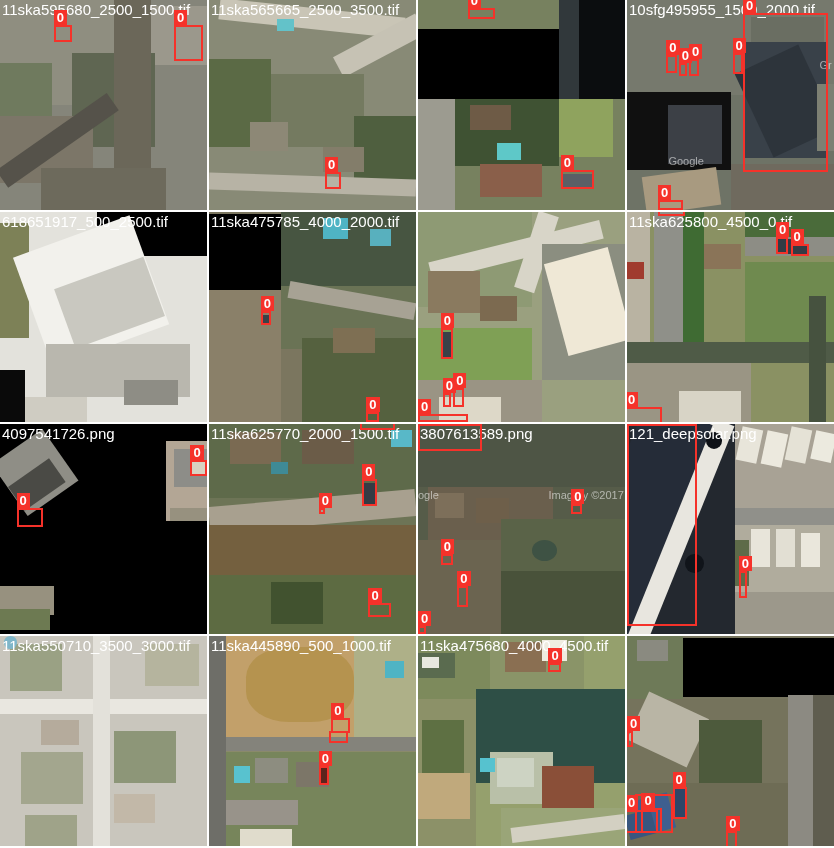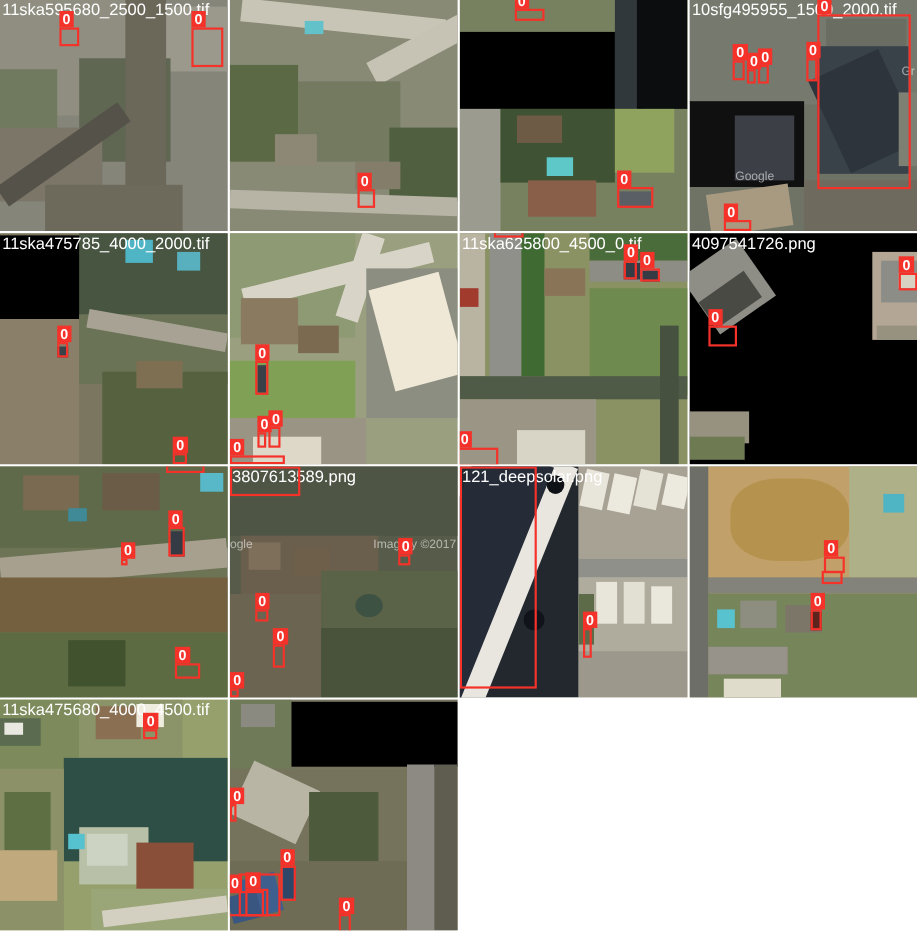--- a/index.html
+++ b/index.html
@@ -45,20 +45,21 @@
       <div class="patch" style="left: -5%; top: 62%; width: 65%; height: 10%; background: rgb(85, 82, 74); transform: rotate(-35deg);"></div>
       <div class="patch" style="left: 20%; top: 80%; width: 60%; height: 20%; background: rgb(109, 106, 92);"></div>
       <div class="bbox" style="left: 26%; top: 12%; width: 9%; height: 8%; border-color: rgb(245, 50, 42);">
         <span class="bbox-label" style="background: rgb(245, 50, 42); color: rgb(255, 255, 255);">0</span>
       </div>
       <div class="bbox" style="left: 84%; top: 12%; width: 14%; height: 17%; border-color: rgb(245, 50, 42);">
         <span class="bbox-label" style="background: rgb(245, 50, 42); color: rgb(255, 255, 255);">0</span>
       </div>
     </div>
   <div class="tile" style="background: rgb(136, 138, 118);">
+      <span class="fname">11ska565665_2500_3500.tif</span>
       <div class="patch" style="left: 5%; top: 4%; width: 90%; height: 10%; background: rgb(201, 197, 182); transform: rotate(6deg);"></div>
       <div class="patch" style="left: 60%; top: 16%; width: 45%; height: 11%; background: rgb(198, 194, 180); transform: rotate(-28deg);"></div>
       <div class="patch" style="left: 0%; top: 28%; width: 30%; height: 42%; background: rgb(91, 106, 69);"></div>
       <div class="patch" style="left: 30%; top: 35%; width: 45%; height: 35%; background: rgb(116, 122, 96);"></div>
       <div class="patch" style="left: 70%; top: 55%; width: 30%; height: 32%; background: rgb(79, 95, 63);"></div>
       <div class="patch" style="left: 33%; top: 9%; width: 8%; height: 6%; background: rgb(99, 194, 201);"></div>
       <div class="patch" style="left: 20%; top: 58%; width: 18%; height: 14%; background: rgb(141, 136, 118);"></div>
       <div class="patch" style="left: 55%; top: 70%; width: 20%; height: 12%; background: rgb(131, 125, 106);"></div>
       <div class="patch" style="left: 0%; top: 84%; width: 100%; height: 8%; background: rgb(183, 179, 165); transform: rotate(2deg);"></div>
       <div class="bbox" style="left: 56%; top: 82%; width: 8%; height: 8%; border-color: rgb(245, 50, 42);">
@@ -107,20 +108,31 @@
       </div>
       <div class="bbox" style="left: 30%; top: 28%; width: 5%; height: 8%; border-color: rgb(245, 50, 42);">
         <span class="bbox-label" style="background: rgb(245, 50, 42); color: rgb(255, 255, 255);">0</span>
       </div>
       <div class="bbox" style="left: 51%; top: 25%; width: 5%; height: 10%; border-color: rgb(245, 50, 42);">
         <span class="bbox-label" style="background: rgb(245, 50, 42); color: rgb(255, 255, 255);">0</span>
       </div>
       <div class="bbox" style="left: 15%; top: 95%; width: 12%; height: 5%; border-color: rgb(245, 50, 42);">
         <span class="bbox-label" style="background: rgb(245, 50, 42); color: rgb(255, 255, 255);">0</span>
       </div>
+    </div>
+  <div class="tile" style="background: rgb(227, 226, 220);">
+      <span class="fname">618651917_500_2500.tif</span>
+      <div class="patch" style="left: 47%; top: 0%; width: 53%; height: 21%; background: rgb(0, 0, 0);"></div>
+      <div class="patch" style="left: 0%; top: 5%; width: 14%; height: 55%; background: rgb(125, 129, 87);"></div>
+      <div class="patch" style="left: 14%; top: 10%; width: 60%; height: 55%; background: rgb(242, 241, 236); transform: rotate(-20deg);"></div>
+      <div class="patch" style="left: 30%; top: 28%; width: 46%; height: 30%; background: rgb(201, 200, 192); transform: rotate(-20deg);"></div>
+      <div class="patch" style="left: 22%; top: 63%; width: 70%; height: 25%; background: rgb(185, 183, 174);"></div>
+      <div class="patch" style="left: 60%; top: 80%; width: 26%; height: 12%; background: rgb(142, 141, 133);"></div>
+      <div class="patch" style="left: 0%; top: 75%; width: 12%; height: 25%; background: rgb(10, 10, 10);"></div>
+      <div class="patch" style="left: 12%; top: 88%; width: 30%; height: 12%; background: rgb(207, 204, 194);"></div>
     </div>
   <div class="tile" style="background: rgb(123, 118, 95);">
       <span class="fname">11ska475785_4000_2000.tif</span>
       <div class="patch" style="left: 35%; top: 0%; width: 65%; height: 35%; background: rgb(71, 85, 65);"></div>
       <div class="patch" style="left: 55%; top: 3%; width: 12%; height: 10%; background: rgb(79, 180, 196);"></div>
       <div class="patch" style="left: 78%; top: 8%; width: 10%; height: 8%; background: rgb(88, 176, 190);"></div>
       <div class="patch" style="left: 0%; top: 1%; width: 35%; height: 36%; background: rgb(0, 0, 0);"></div>
       <div class="patch" style="left: 0%; top: 37%; width: 35%; height: 63%; background: rgb(138, 128, 105);"></div>
       <div class="patch" style="left: 35%; top: 35%; width: 65%; height: 30%; background: rgb(106, 115, 85);"></div>
       <div class="patch" style="left: 38%; top: 38%; width: 62%; height: 8%; background: rgb(167, 162, 148); transform: rotate(10deg);"></div>
@@ -197,20 +209,21 @@
       <div class="patch" style="left: 0%; top: 77%; width: 26%; height: 14%; background: rgb(151, 145, 127);"></div>
       <div class="patch" style="left: 0%; top: 88%; width: 24%; height: 10%; background: rgb(109, 122, 82);"></div>
       <div class="bbox" style="left: 8%; top: 40%; width: 13%; height: 9%; border-color: rgb(245, 50, 42);">
         <span class="bbox-label" style="background: rgb(245, 50, 42); color: rgb(255, 255, 255);">0</span>
       </div>
       <div class="bbox" style="left: 92%; top: 17%; width: 8%; height: 8%; border-color: rgb(245, 50, 42);">
         <span class="bbox-label" style="background: rgb(245, 50, 42); color: rgb(255, 255, 255);">0</span>
       </div>
     </div>
   <div class="tile" style="background: rgb(109, 116, 86);">
+      <span class="fname">11ska625770_2000_1500.tif</span>
       <div class="patch" style="left: 0%; top: 0%; width: 100%; height: 35%; background: rgb(94, 106, 74);"></div>
       <div class="patch" style="left: 10%; top: 4%; width: 25%; height: 15%; background: rgb(122, 106, 82);"></div>
       <div class="patch" style="left: 45%; top: 3%; width: 25%; height: 16%; background: rgb(107, 92, 72);"></div>
       <div class="patch" style="left: 88%; top: 3%; width: 10%; height: 8%; background: rgb(88, 184, 200);"></div>
       <div class="patch" style="left: 30%; top: 18%; width: 8%; height: 6%; background: rgb(63, 138, 150);"></div>
       <div class="patch" style="left: 0%; top: 35%; width: 100%; height: 13%; background: rgb(168, 160, 143); transform: rotate(-5deg);"></div>
       <div class="patch" style="left: 0%; top: 48%; width: 100%; height: 24%; background: rgb(116, 96, 63);"></div>
       <div class="patch" style="left: 0%; top: 72%; width: 100%; height: 28%; background: rgb(93, 107, 66);"></div>
       <div class="patch" style="left: 30%; top: 75%; width: 25%; height: 20%; background: rgb(65, 82, 47);"></div>
       <div class="patch" style="left: 75%; top: 28%; width: 6%; height: 11%; background: rgb(52, 59, 68);"></div>
@@ -268,21 +281,35 @@
       <div class="patch" style="left: 60%; top: 50%; width: 9%; height: 18%; background: rgb(232, 229, 218);"></div>
       <div class="patch" style="left: 72%; top: 50%; width: 9%; height: 18%; background: rgb(226, 223, 211);"></div>
       <div class="patch" style="left: 84%; top: 52%; width: 9%; height: 16%; background: rgb(234, 231, 220);"></div>
       <div class="patch" style="left: 52%; top: 55%; width: 7%; height: 22%; background: rgb(94, 107, 73);"></div>
       <div class="patch" style="left: 52%; top: 80%; width: 48%; height: 20%; background: rgb(156, 152, 139);"></div>
       <div class="bbox" style="left: 0%; top: 0%; width: 34%; height: 96%; border-color: rgb(245, 50, 42);"></div>
       <div class="bbox" style="left: 54%; top: 70%; width: 4%; height: 13%; border-color: rgb(245, 50, 42);">
         <span class="bbox-label" style="background: rgb(245, 50, 42); color: rgb(255, 255, 255);">0</span>
       </div>
     </div>
+  <div class="tile" style="background: rgb(201, 198, 189);">
+      <span class="fname">11ska550710_3500_3000.tif</span>
+      <div class="patch" style="left: 5%; top: 4%; width: 25%; height: 22%; background: rgb(154, 161, 132);"></div>
+      <div class="patch" style="left: 70%; top: 4%; width: 26%; height: 20%; background: rgb(181, 180, 158);"></div>
+      <div class="patch" style="left: 0%; top: 30%; width: 100%; height: 7%; background: rgb(233, 231, 224);"></div>
+      <div class="patch" style="left: 45%; top: 0%; width: 8%; height: 100%; background: rgb(227, 225, 218);"></div>
+      <div class="patch" style="left: 55%; top: 45%; width: 30%; height: 25%; background: rgb(141, 150, 120);"></div>
+      <div class="patch" style="left: 10%; top: 55%; width: 30%; height: 25%; background: rgb(163, 166, 142);"></div>
+      <div class="patch" style="left: 20%; top: 40%; width: 18%; height: 12%; background: rgb(181, 171, 156);"></div>
+      <div class="patch" style="left: 55%; top: 75%; width: 20%; height: 14%; background: rgb(194, 184, 168);"></div>
+      <div class="patch" style="left: 12%; top: 85%; width: 25%; height: 15%; background: rgb(159, 163, 137);"></div>
+      <div class="patch" style="left: 2%; top: 0%; width: 6%; height: 6%; background: rgb(127, 182, 201); border-radius: 50%;"></div>
+    </div>
   <div class="tile" style="background: rgb(138, 138, 106);">
+      <span class="fname">11ska445890_500_1000.tif</span>
       <div class="patch" style="left: 0%; top: 0%; width: 8%; height: 100%; background: rgb(110, 110, 104);"></div>
       <div class="patch" style="left: 8%; top: 0%; width: 92%; height: 48%; background: rgb(194, 160, 106);"></div>
       <div class="patch" style="left: 18%; top: 5%; width: 52%; height: 36%; background: rgb(181, 147, 79); border-radius: 40%;"></div>
       <div class="patch" style="left: 70%; top: 0%; width: 30%; height: 48%; background: rgb(174, 176, 136);"></div>
       <div class="patch" style="left: 85%; top: 12%; width: 9%; height: 8%; background: rgb(79, 180, 196);"></div>
       <div class="patch" style="left: 8%; top: 48%; width: 92%; height: 7%; background: rgb(132, 131, 123);"></div>
       <div class="patch" style="left: 8%; top: 55%; width: 92%; height: 45%; background: rgb(119, 133, 91);"></div>
       <div class="patch" style="left: 12%; top: 62%; width: 8%; height: 8%; background: rgb(88, 194, 207);"></div>
       <div class="patch" style="left: 22%; top: 58%; width: 16%; height: 12%; background: rgb(141, 141, 128);"></div>
       <div class="patch" style="left: 42%; top: 60%; width: 16%; height: 12%; background: rgb(124, 118, 104);"></div>

